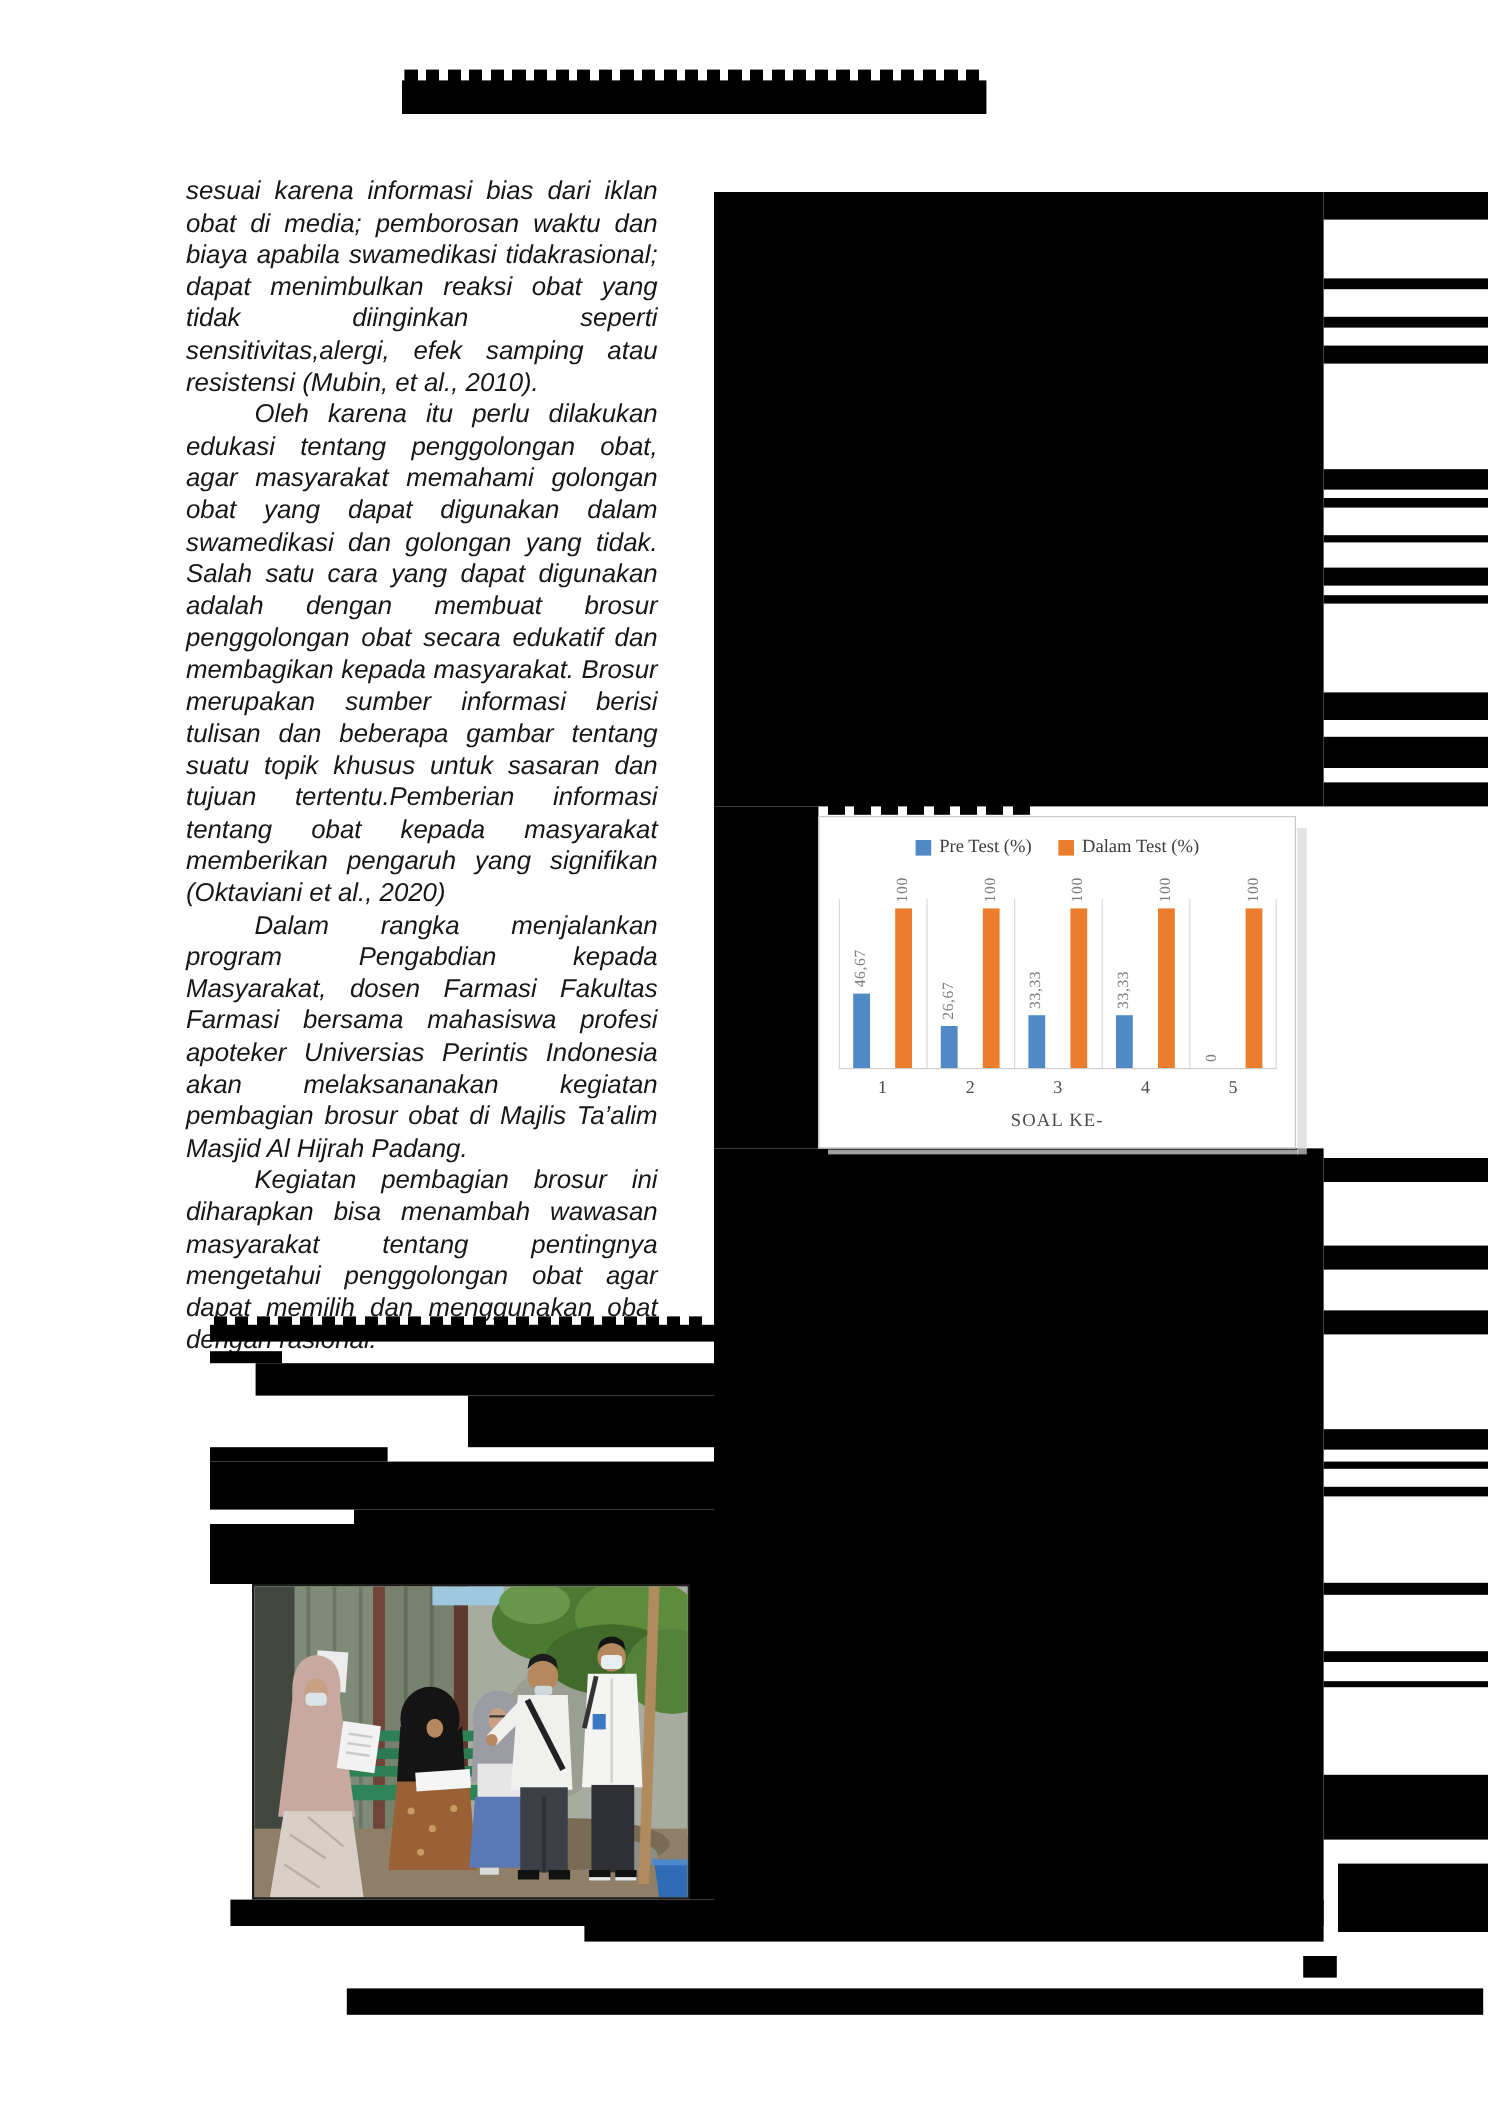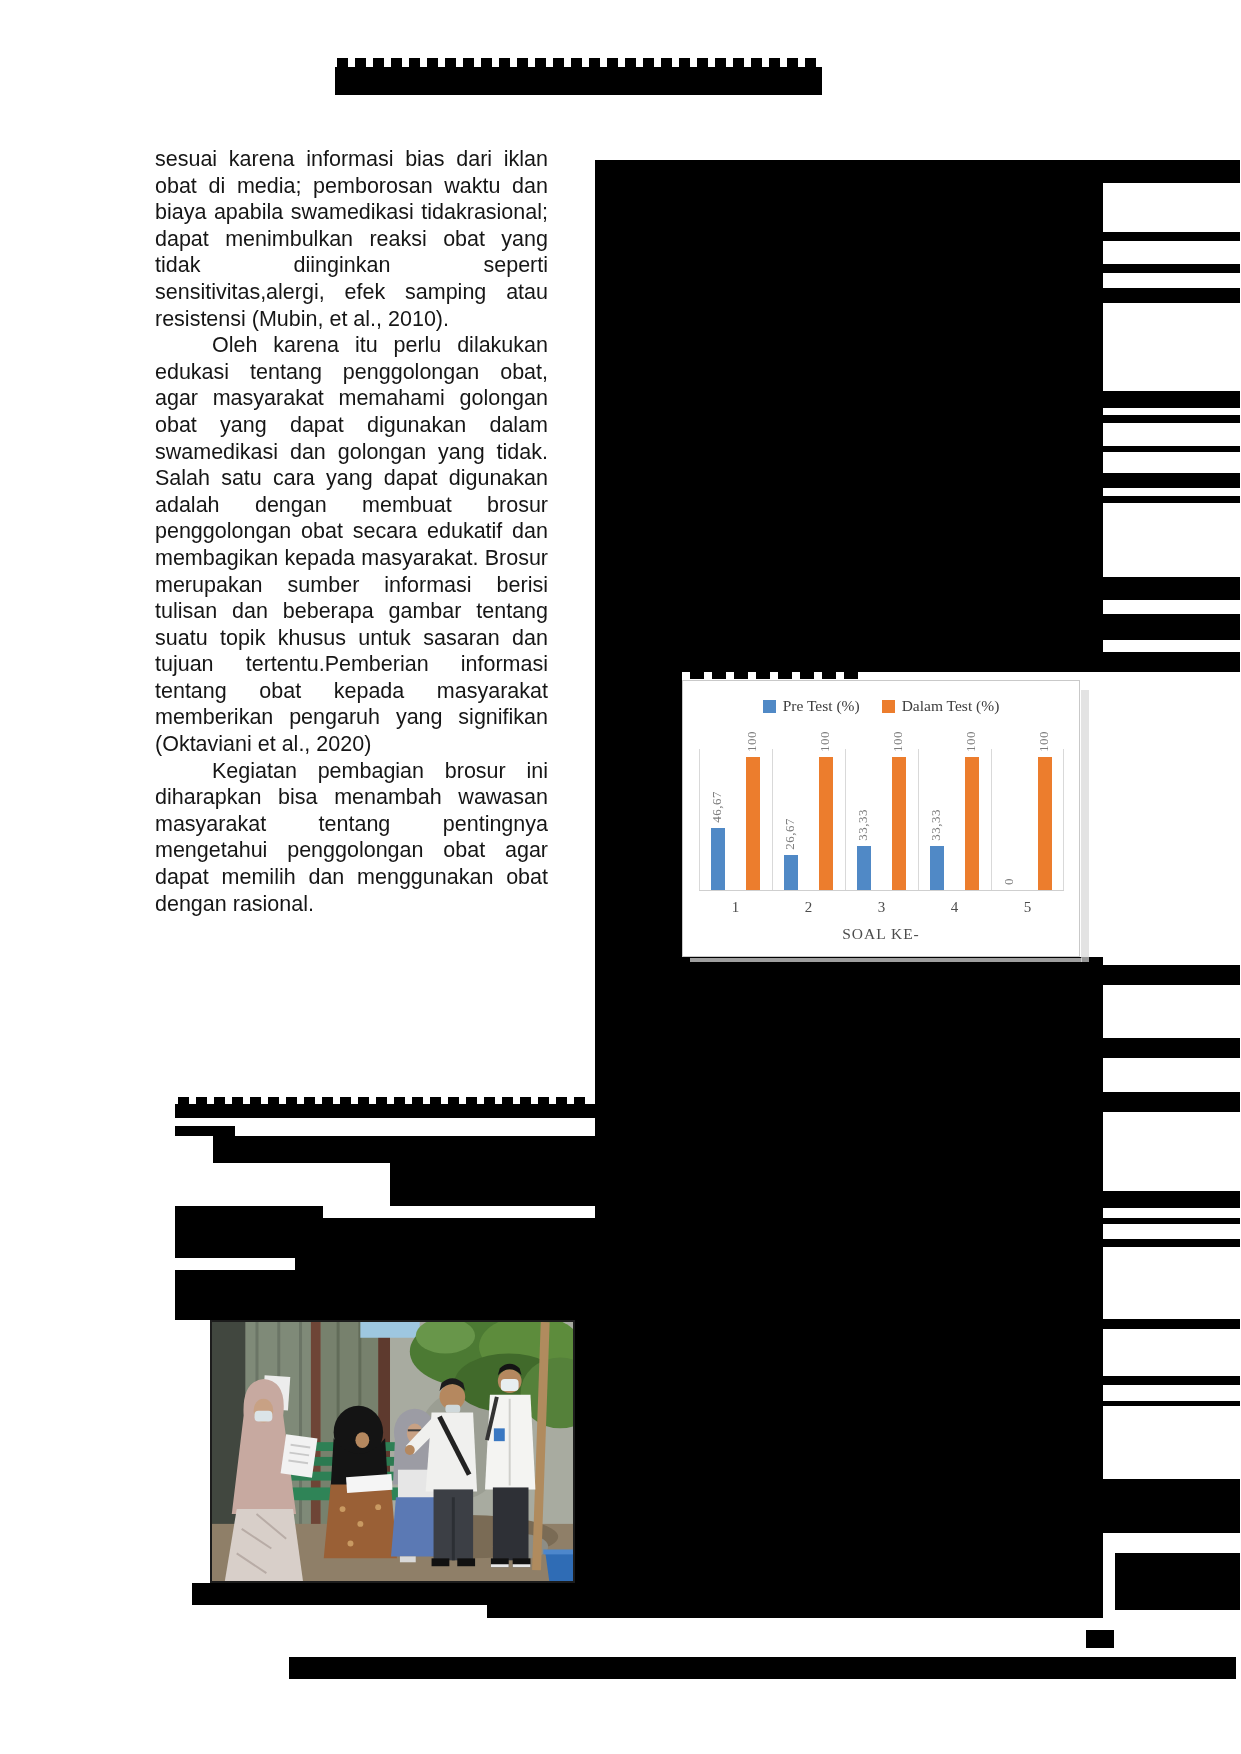--- a/index.html
+++ b/index.html
@@ -8,21 +8,21 @@
     font-family:"Liberation Sans","DejaVu Sans",sans-serif;overflow:hidden;
   }
   .redact{position:absolute;background:#000;}
   .ragged{position:absolute;background:repeating-linear-gradient(90deg,#000 0 11px,transparent 11px 18px);}
   .ragged2{position:absolute;background:repeating-linear-gradient(90deg,#000 0 14px,transparent 14px 22px);}
   
   #left-col{
     position:absolute;left:155px;top:146px;width:393px;
     font-size:21.5px;line-height:26.6px;color:#161616;text-align:justify;
   }
-  #left-col p{margin:0;}
+  #left-col p{margin:0;font-style:italic;}
   #left-col p.ind{text-indent:57px;}
   
   #chart-box{
     position:absolute;left:682px;top:680px;width:398px;height:277px;
     background:#fff;border:1px solid #c9c9c9;box-sizing:border-box;
     font-family:"Liberation Serif","DejaVu Serif",serif;
   }
   #chart-shadow-r{position:absolute;left:1081px;top:690px;width:8px;height:272px;background:#d7d7d7;}
   #chart-shadow-b{position:absolute;left:690px;top:958px;width:392px;height:4px;background:#e2e2e2;}
   #chart-legend{
@@ -59,20 +59,21 @@
 </style>
 </head>
 <body>
 
 <div class="ragged" style="left:337px;top:58px;width:483px;height:10px;"></div>
 <div class="redact" style="left:335px;top:67px;width:487px;height:28px;"></div>
 
 <div id="left-col">
   <p>sesuai karena informasi bias dari iklan obat di media; pemborosan waktu dan biaya apabila swamedikasi tidakrasional; dapat menimbulkan reaksi obat yang tidak diinginkan seperti sensitivitas,alergi, efek samping atau resistensi (Mubin, et al., 2010).</p>
   <p class="ind">Oleh karena itu perlu dilakukan edukasi tentang penggolongan obat, agar masyarakat memahami golongan obat yang dapat digunakan dalam swamedikasi dan golongan yang tidak. Salah satu cara yang dapat digunakan adalah dengan membuat brosur penggolongan obat secara edukatif dan membagikan kepada masyarakat. Brosur merupakan sumber informasi berisi tulisan dan beberapa gambar tentang suatu topik khusus untuk sasaran dan tujuan tertentu.Pemberian informasi tentang obat kepada masyarakat memberikan pengaruh yang signifikan (Oktaviani et al., 2020)</p>
+  <p class="ind">Dalam rangka menjalankan program Pengabdian kepada Masyarakat, dosen Farmasi Fakultas Farmasi bersama mahasiswa profesi apoteker Universias Perintis Indonesia akan melaksananakan kegiatan pembagian brosur obat di Majlis Ta’alim Masjid Al Hijrah Padang.</p>
   <p class="ind">Kegiatan pembagian brosur ini diharapkan bisa menambah wawasan masyarakat tentang pentingnya mengetahui penggolongan obat agar dapat memilih dan menggunakan obat dengan rasional.</p>
 </div>
 
 <div class="redact" style="left:595px;top:160px;width:508px;height:512px;"></div>
 <div class="redact" style="left:595px;top:672px;width:87px;height:285px;"></div>
 <div class="redact" style="left:595px;top:957px;width:508px;height:648px;"></div>
 <div class="redact" style="left:575px;top:1320px;width:30px;height:263px;"></div>
 
 <div class="redact" style="left:1103px;top:160px;width:137px;height:23px;"></div>
 <div class="redact" style="left:1103px;top:232px;width:137px;height:9px;"></div>

